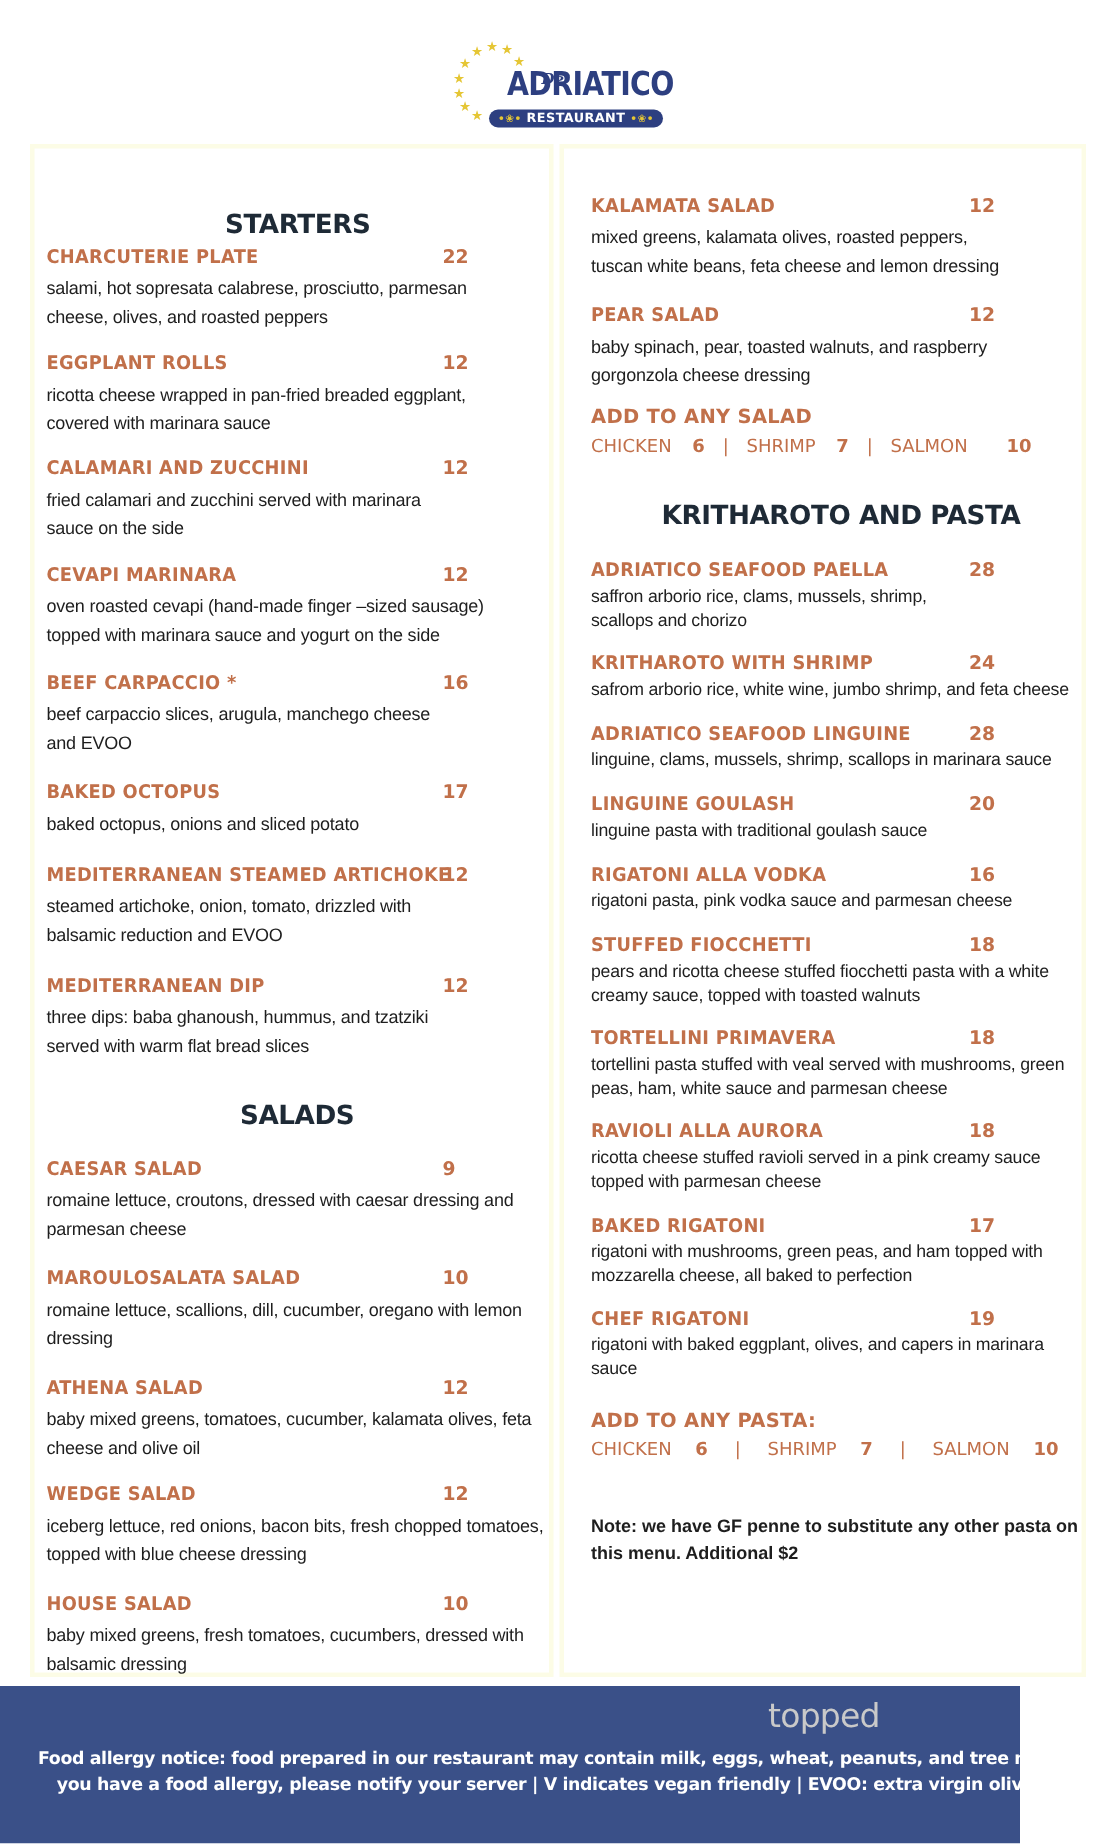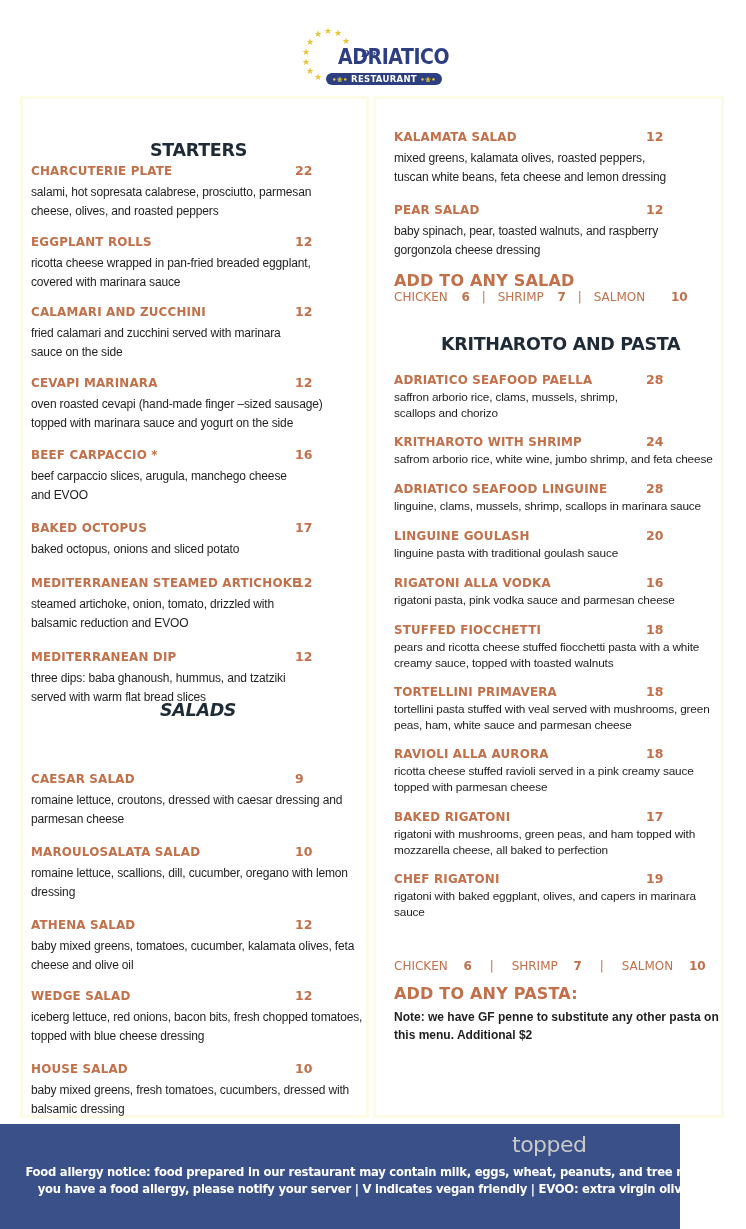--- a/index.html
+++ b/index.html
@@ -41,21 +41,21 @@
     color:#c1704a; white-space:nowrap;
   }
   .item .desc {
     position:absolute; left:0; top:20px; width:340px;
     font-size:12px; line-height:18.5px; color:#1e1e1e; white-space:pre-line;
     letter-spacing:-0.15px;
   }
   .item.compact .desc { top:17px; line-height:16px; font-size:11.8px; }
   .addon-title {
     position:absolute; font-family:"DejaVu Sans", sans-serif; font-weight:bold;
-    font-size:16px; color:#c1704a; letter-spacing:0.2px; white-space:nowrap;
+    font-size:13px; color:#c1704a; letter-spacing:0.2px; white-space:nowrap;
   }
   .addon-line {
     position:absolute; font-family:"DejaVu Sans", sans-serif; font-size:12px;
     color:#c1704a; white-space:nowrap;
   }
   .addon-line .num { font-weight:bold; }
   .addon-line .sep { padding:0 8px; }
   .note {
     position:absolute; font-weight:bold; font-size:12px; line-height:18px;
     color:#1e1e1e; width:330px;
@@ -143,21 +143,21 @@
   <div class="desc">steamed artichoke, onion, tomato, drizzled with
 balsamic reduction and EVOO</div>
 </div>
 <div class="item" style="left:31px;top:649px;">
   <span class="name">MEDITERRANEAN DIP</span>
   <span class="price" style="left:264px;">12</span>
   <div class="desc">three dips: baba ghanoush, hummus, and tzatziki
 served with warm flat bread slices</div>
 </div>
 
-<div class="section-title" style="left:160px;top:700px;font-style:italic;">SALADS</div>
+<div class="section-title" style="left:160px;top:734px;">SALADS</div>
 
 <div class="item" style="left:31px;top:771px;">
   <span class="name">CAESAR SALAD</span>
   <span class="price" style="left:264px;">9</span>
   <div class="desc">romaine lettuce, croutons, dressed with caesar dressing and
 parmesan cheese</div>
 </div>
 <div class="item" style="left:31px;top:844px;">
   <span class="name">MAROULOSALATA SALAD</span>
   <span class="price" style="left:264px;">10</span>
@@ -262,21 +262,21 @@
   <div class="desc">rigatoni with mushrooms, green peas, and ham topped with
 mozzarella cheese, all baked to perfection</div>
 </div>
 <div class="item compact" style="left:394px;top:871px;">
   <span class="name">CHEF RIGATONI</span>
   <span class="price" style="left:252px;">19</span>
   <div class="desc">rigatoni with baked eggplant, olives, and capers in marinara
 sauce</div>
 </div>
 
-<div class="addon-title" style="left:394px;top:940px;margin-top:44px;">ADD TO ANY PASTA:</div>
+<div class="addon-title" style="left:394px;top:940px;">ADD TO ANY PASTA:</div>
 <div class="addon-line" style="left:394px;top:959px;">
   <span>CHICKEN</span>
   <span class="num" style="padding-left:12px;">6</span>
   <span class="sep" style="padding:0 14px;">|</span>
   <span>SHRIMP</span>
   <span class="num" style="padding-left:12px;">7</span>
   <span class="sep" style="padding:0 14px;">|</span>
   <span>SALMON</span>
   <span class="num" style="padding-left:12px;">10</span>
 </div>

